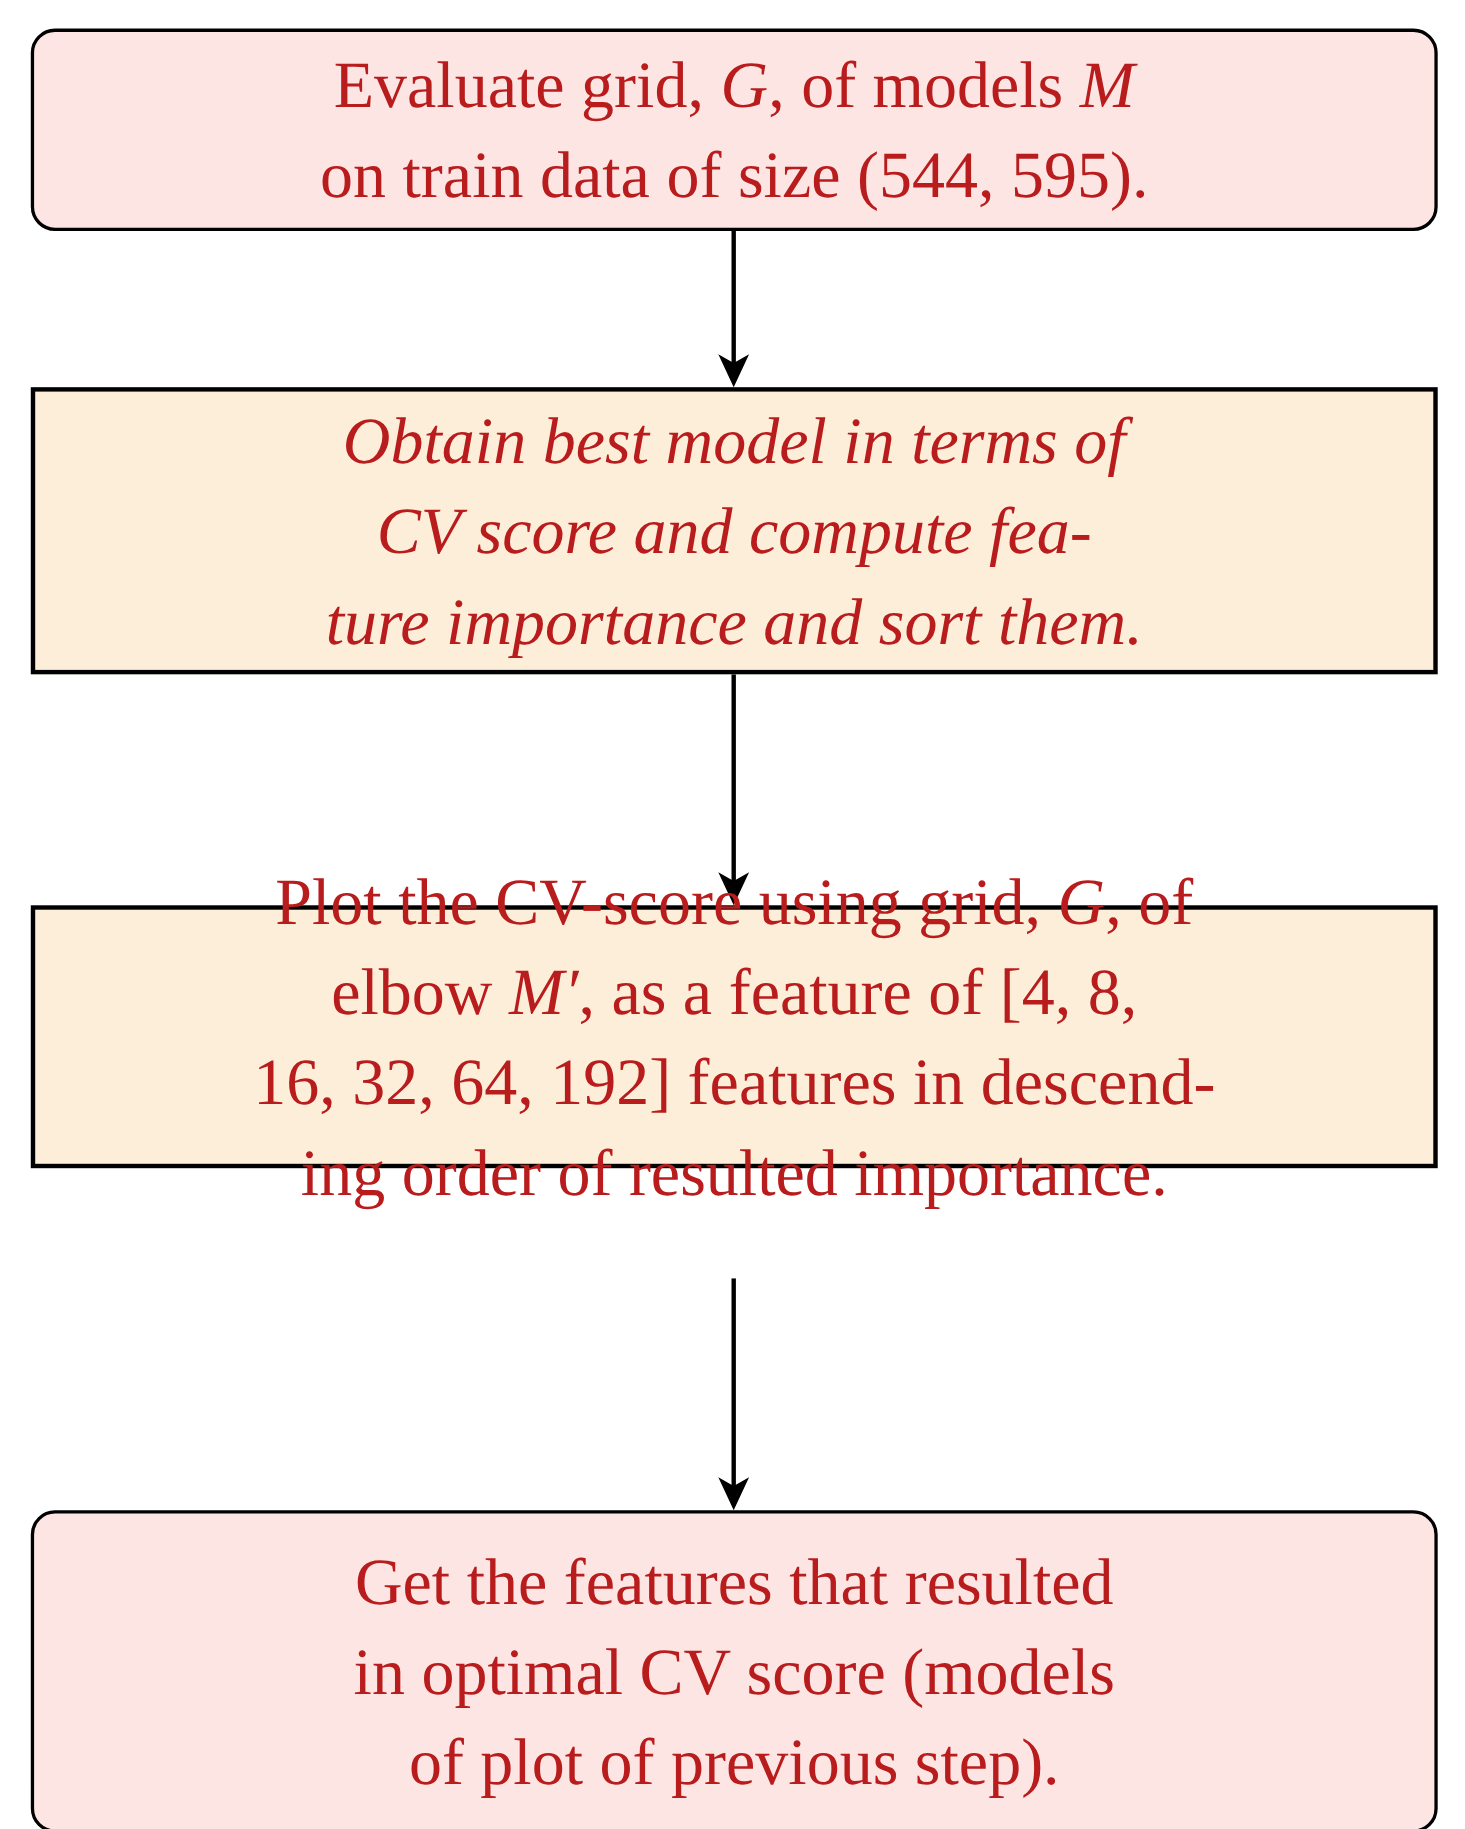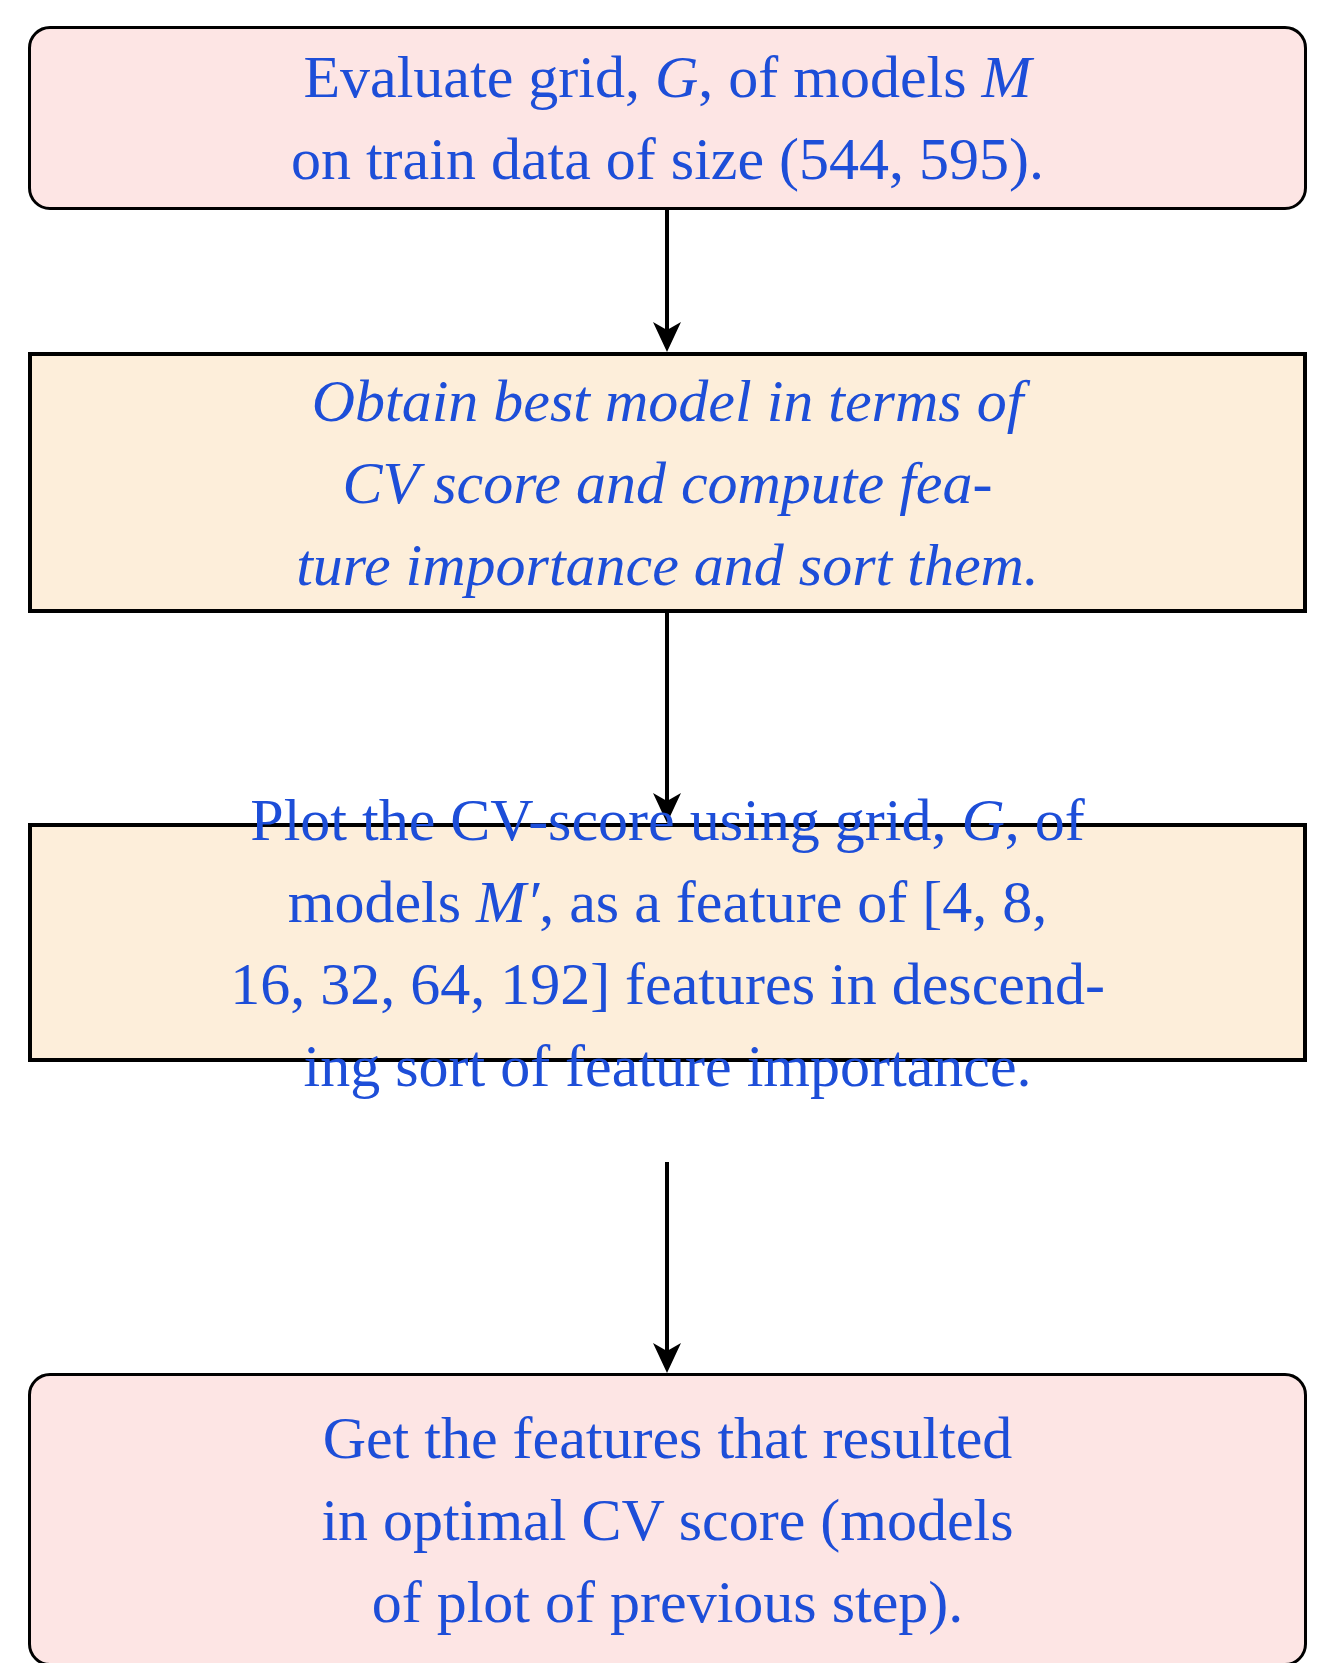--- a/index.html
+++ b/index.html
@@ -26,21 +26,21 @@
   }
   .box.rounded {
     border-width: 3px;
     border-radius: 22px;
   }
 
   .box-text {
     width: 100%;
     font-size: 60px;
     line-height: 82px;
-    color: #1d4ed8;
+    color: #b91c1c;
   }
   .box-text .line { white-space: nowrap; }
   .box-text .it { font-style: italic; }
 
   #box-1 { top: 26px;   height: 184px; }
   #box-2 { top: 352px;  height: 261px; }
   #box-3 { top: 823px;  height: 239px; }
   #box-4 { top: 1373px; height: 293px; }
 
   .arrow { position: absolute; left: 647px; display: block; }
@@ -74,23 +74,23 @@
   </div>
 
   <svg class="arrow" id="arrow-2" width="40" height="210" viewBox="0 0 40 210">
     <line x1="20" y1="0" x2="20" y2="192" stroke="#000000" stroke-width="4"></line>
     <path d="M20 210 L6 180 L20 188 L34 180 Z" fill="#000000"></path>
   </svg>
 
   <div class="box" id="box-3" style="background-color: rgb(253, 238, 218);">
     <div class="box-text">
         <div class="line"><span>Plot the CV-score using grid, </span><span class="it">G</span><span>, of</span></div>
-        <div class="line"><span>models </span><span class="it">M′</span><span>, as a feature of [4, 8,</span></div>
+        <div class="line"><span>elbow </span><span class="it">M′</span><span>, as a feature of [4, 8,</span></div>
         <div class="line"><span>16, 32, 64, 192] features in descend-</span></div>
-        <div class="line"><span>ing sort of feature importance.</span></div>
+        <div class="line"><span>ing order of resulted importance.</span></div>
       </div>
   </div>
 
   <svg class="arrow" id="arrow-3" width="40" height="211" viewBox="0 0 40 211">
     <line x1="20" y1="0" x2="20" y2="193" stroke="#000000" stroke-width="4"></line>
     <path d="M20 211 L6 181 L20 189 L34 181 Z" fill="#000000"></path>
   </svg>
 
   <div class="box rounded" id="box-4" style="background-color: rgb(253, 229, 228);">
     <div class="box-text">

